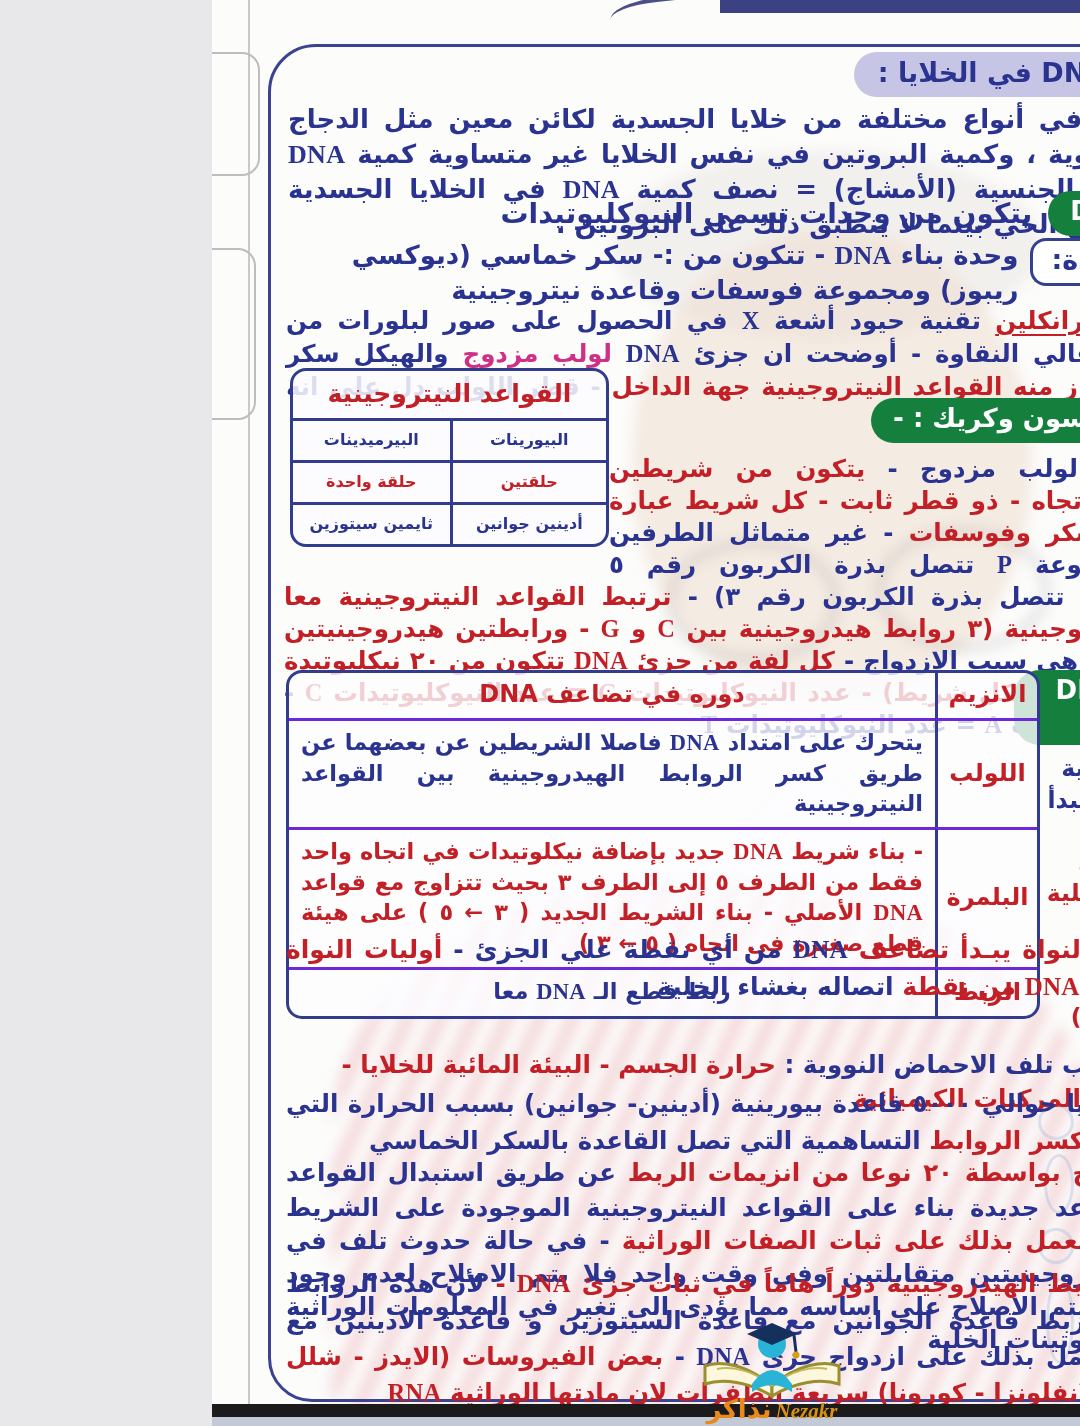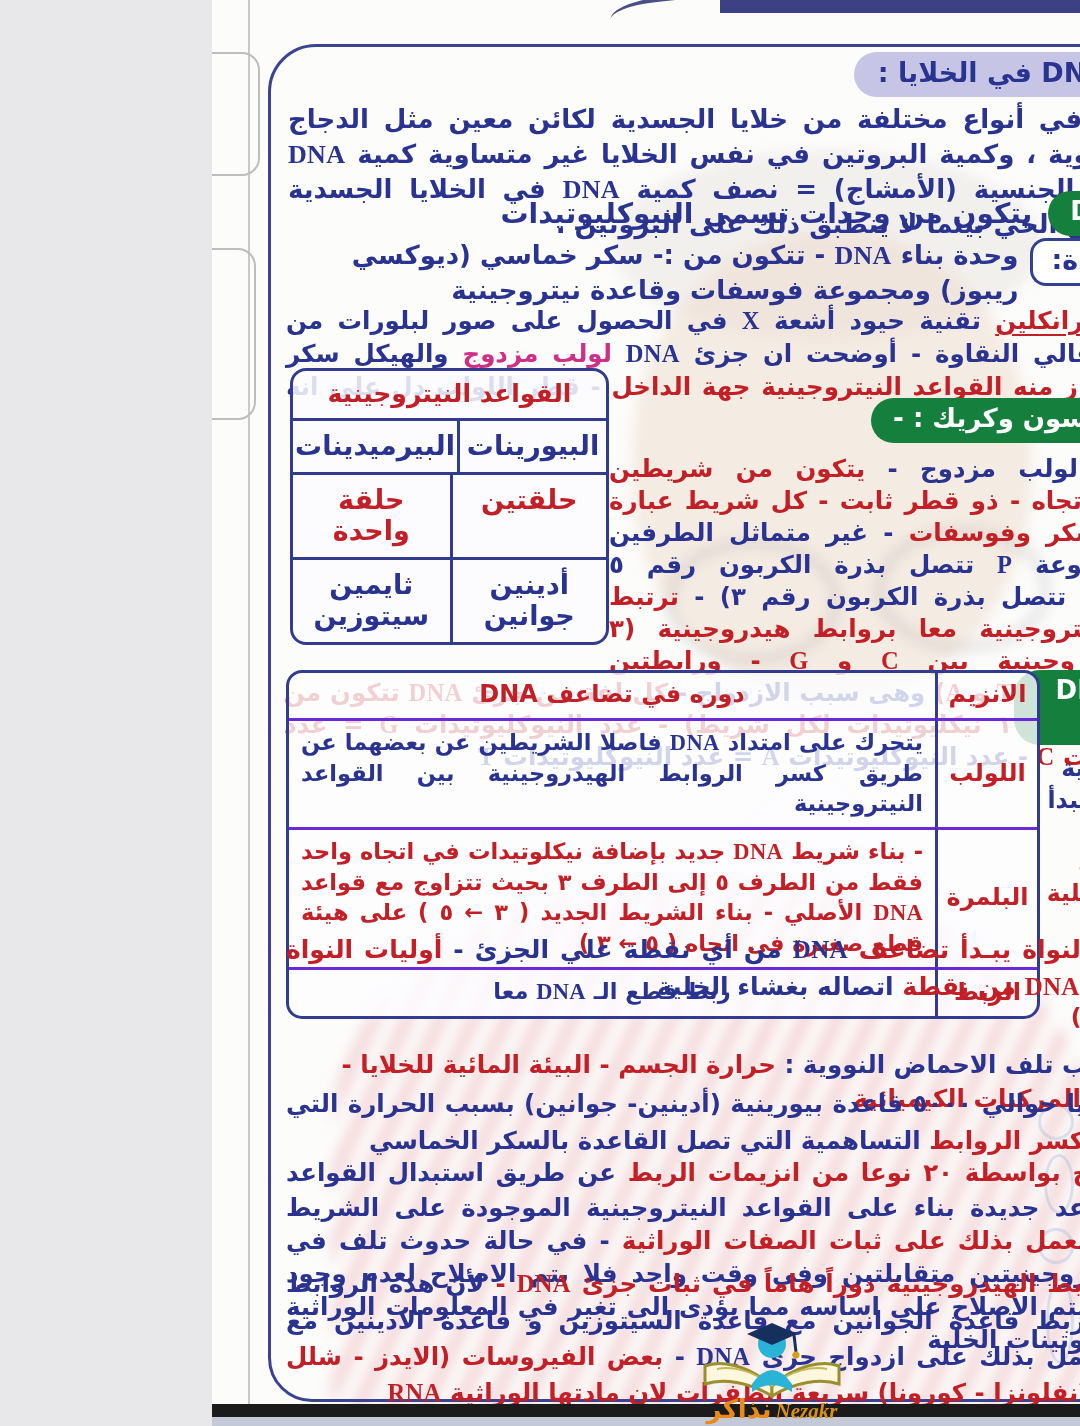--- a/index.html
+++ b/index.html
@@ -43,21 +43,21 @@
   .pill-navy{background:#15803d;color:#ffffff;font-size:26px;padding:5px 22px 10px;
              border-radius:26px 8px 8px 26px;width:fit-content;}
   .nuc-label{float:right;border:3px solid #33418f;border-left:3px solid #33418f;border-right:none;
              border-radius:16px 0 0 16px;background:rgba(255,255,255,.9);color:#2a3490;
              padding:1px 16px 6px 18px;margin-left:12px;font-size:27px;}
   
   .btable{float:left;width:313px;border:3px solid #323c8e;border-radius:16px;overflow:hidden;
           background:rgba(252,252,255,.85);margin:0 0 10px 14px;direction:rtl;}
   .btitle{text-align:center;color:#c22026;font-size:25px;padding:8px 4px 10px;}
   .brow{display:grid;grid-template-columns:1fr 1fr;}
-  .bcell{border-top:3px solid #323c8e;text-align:center;font-size:27px;padding:9px 2px 11px;}
+  .bcell{border-top:3px solid #323c8e;text-align:center;font-size:16px;padding:9px 2px 11px;}
   .bcell.sep{border-left:3px solid #323c8e;}
   .bc-blue{color:#2a3490;} .bc-red{color:#c22026;}
   
   .etable{float:left;width:748px;border:3px solid #323c8e;border-radius:16px;overflow:hidden;
           background:rgba(252,252,255,.80);direction:rtl;margin-left:10px;}
   .erow{display:grid;grid-template-columns:102px 1fr;}
   .ecell{padding:6px 12px 9px;font-size:22.5px;line-height:30px;}
   .erole{border-left:3px solid #323c8e;color:#c22026;text-align:center;display:flex;align-items:center;justify-content:center;font-size:24px;}
   .ehead{color:#c22026;text-align:center;font-size:24px;}
   .erow+.erow .ecell{border-top:3px solid #6d28d9;}

